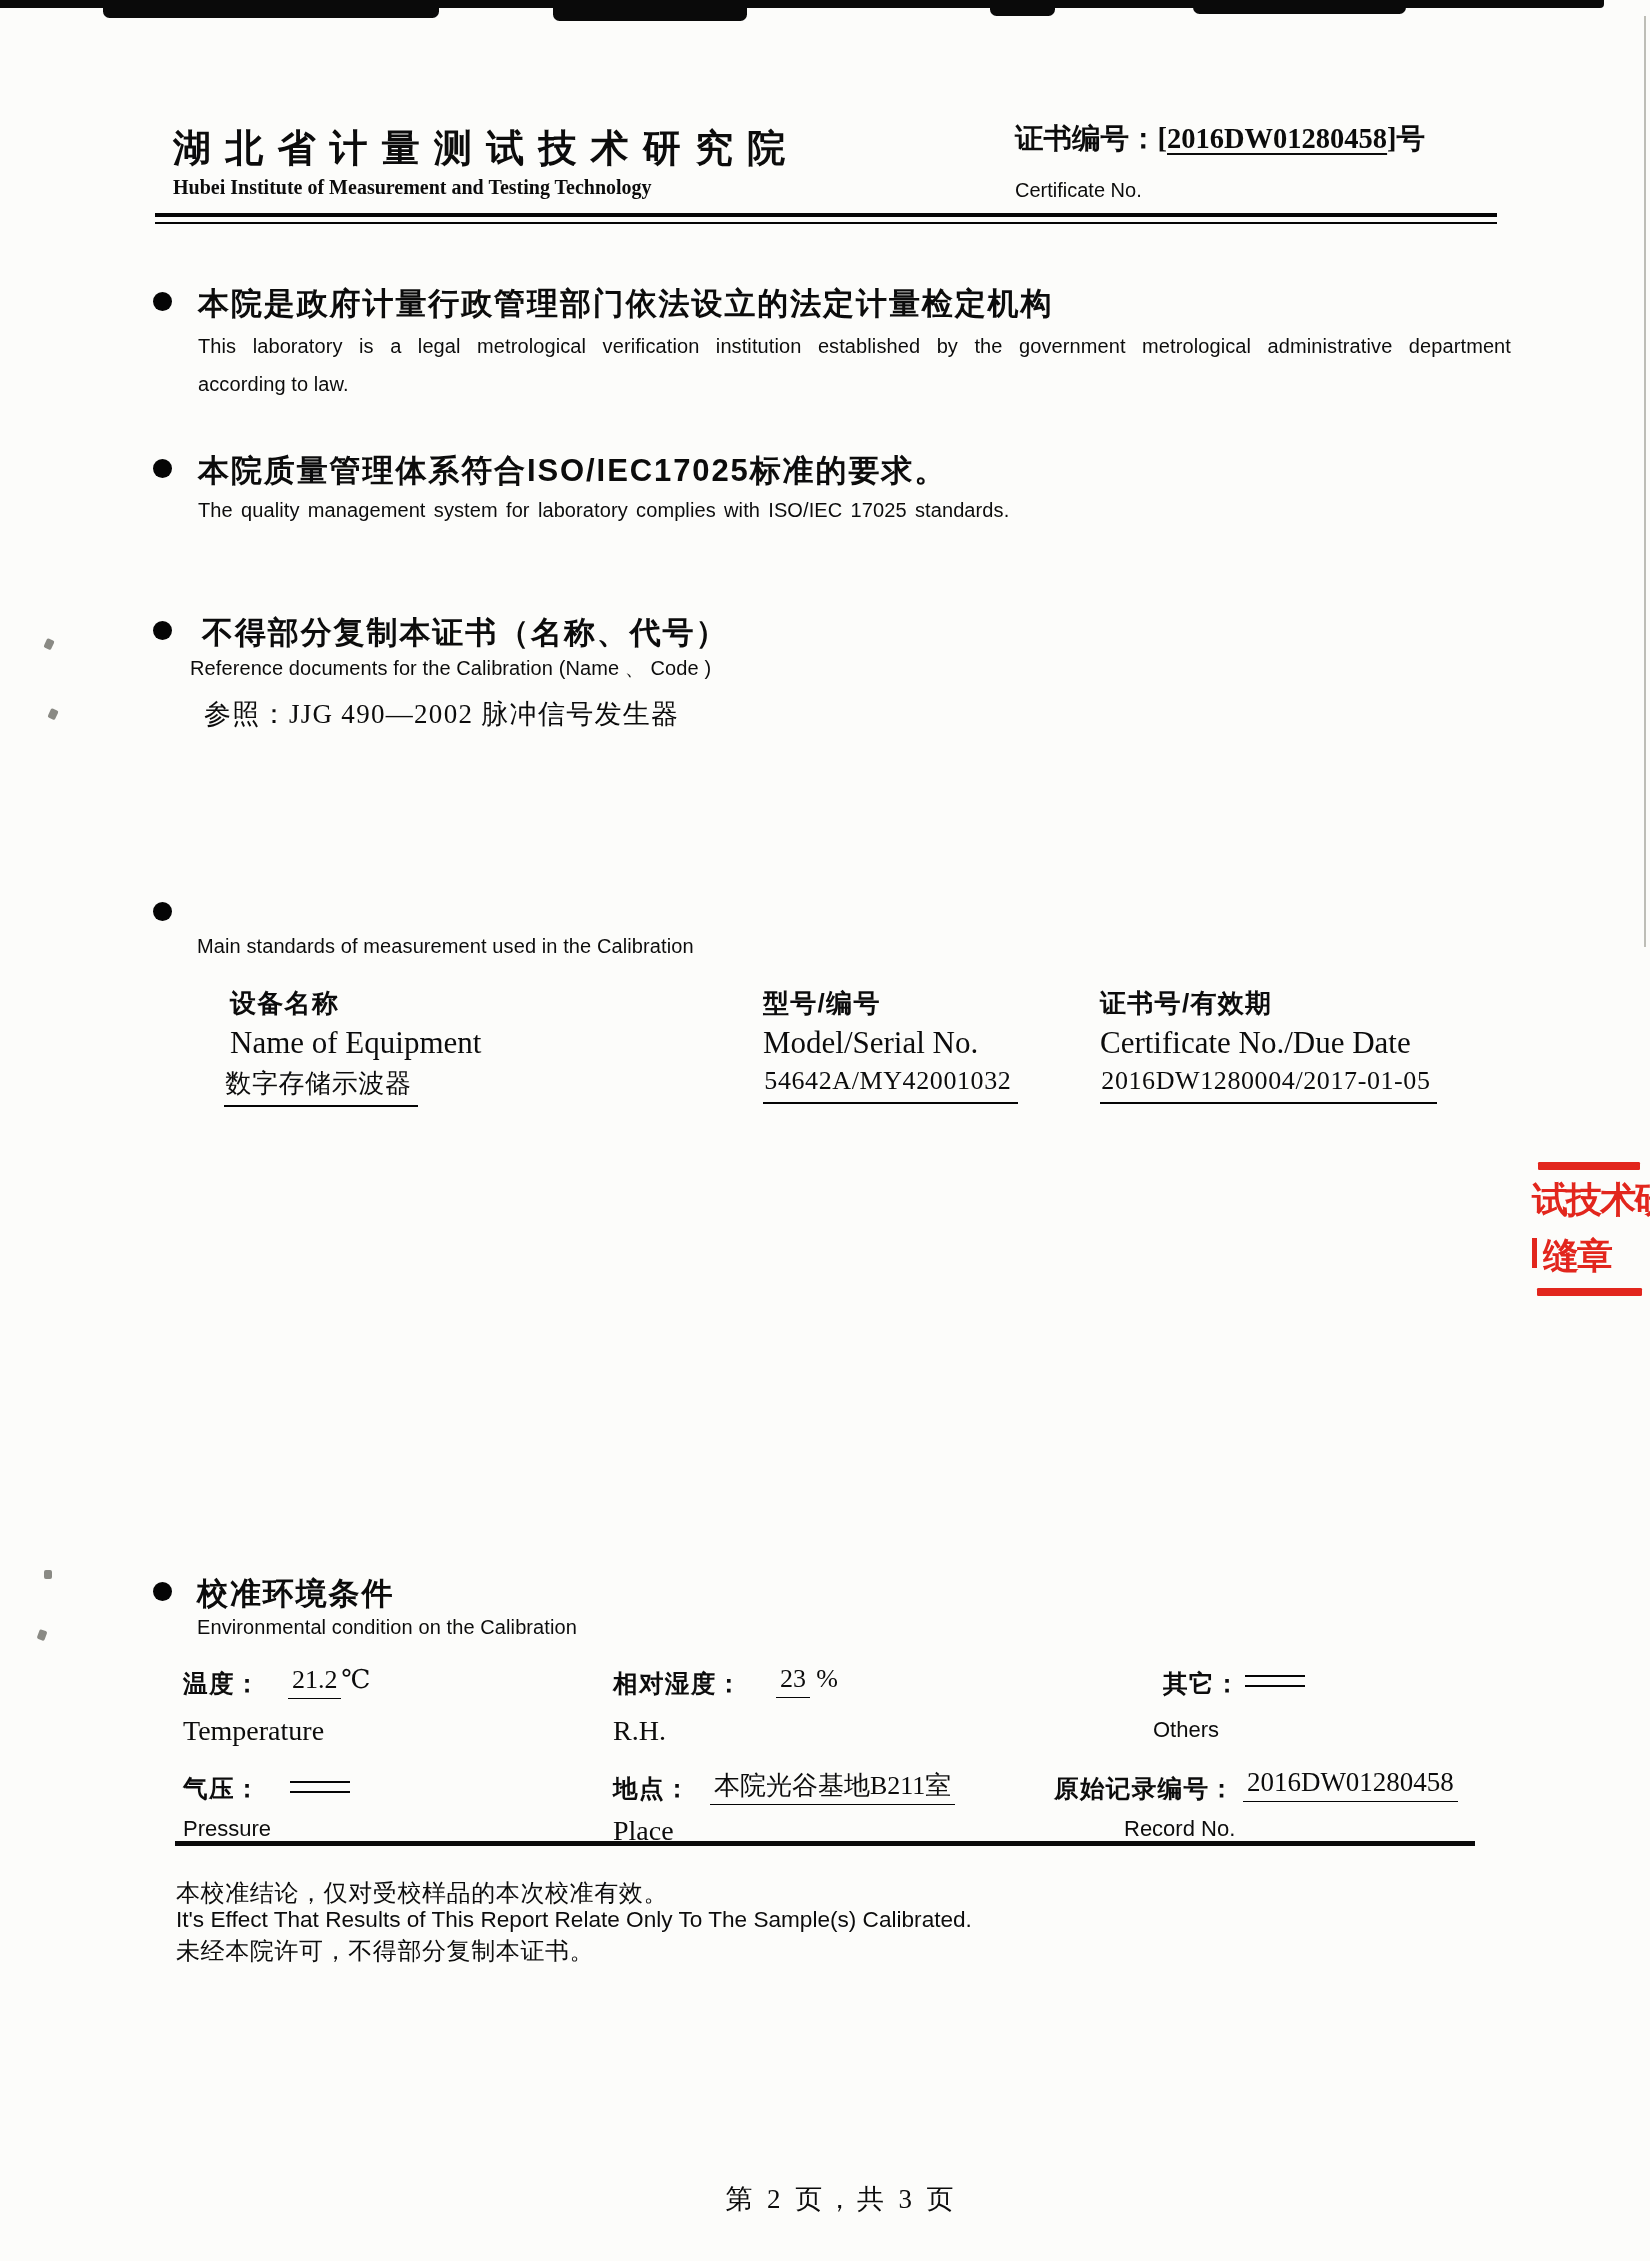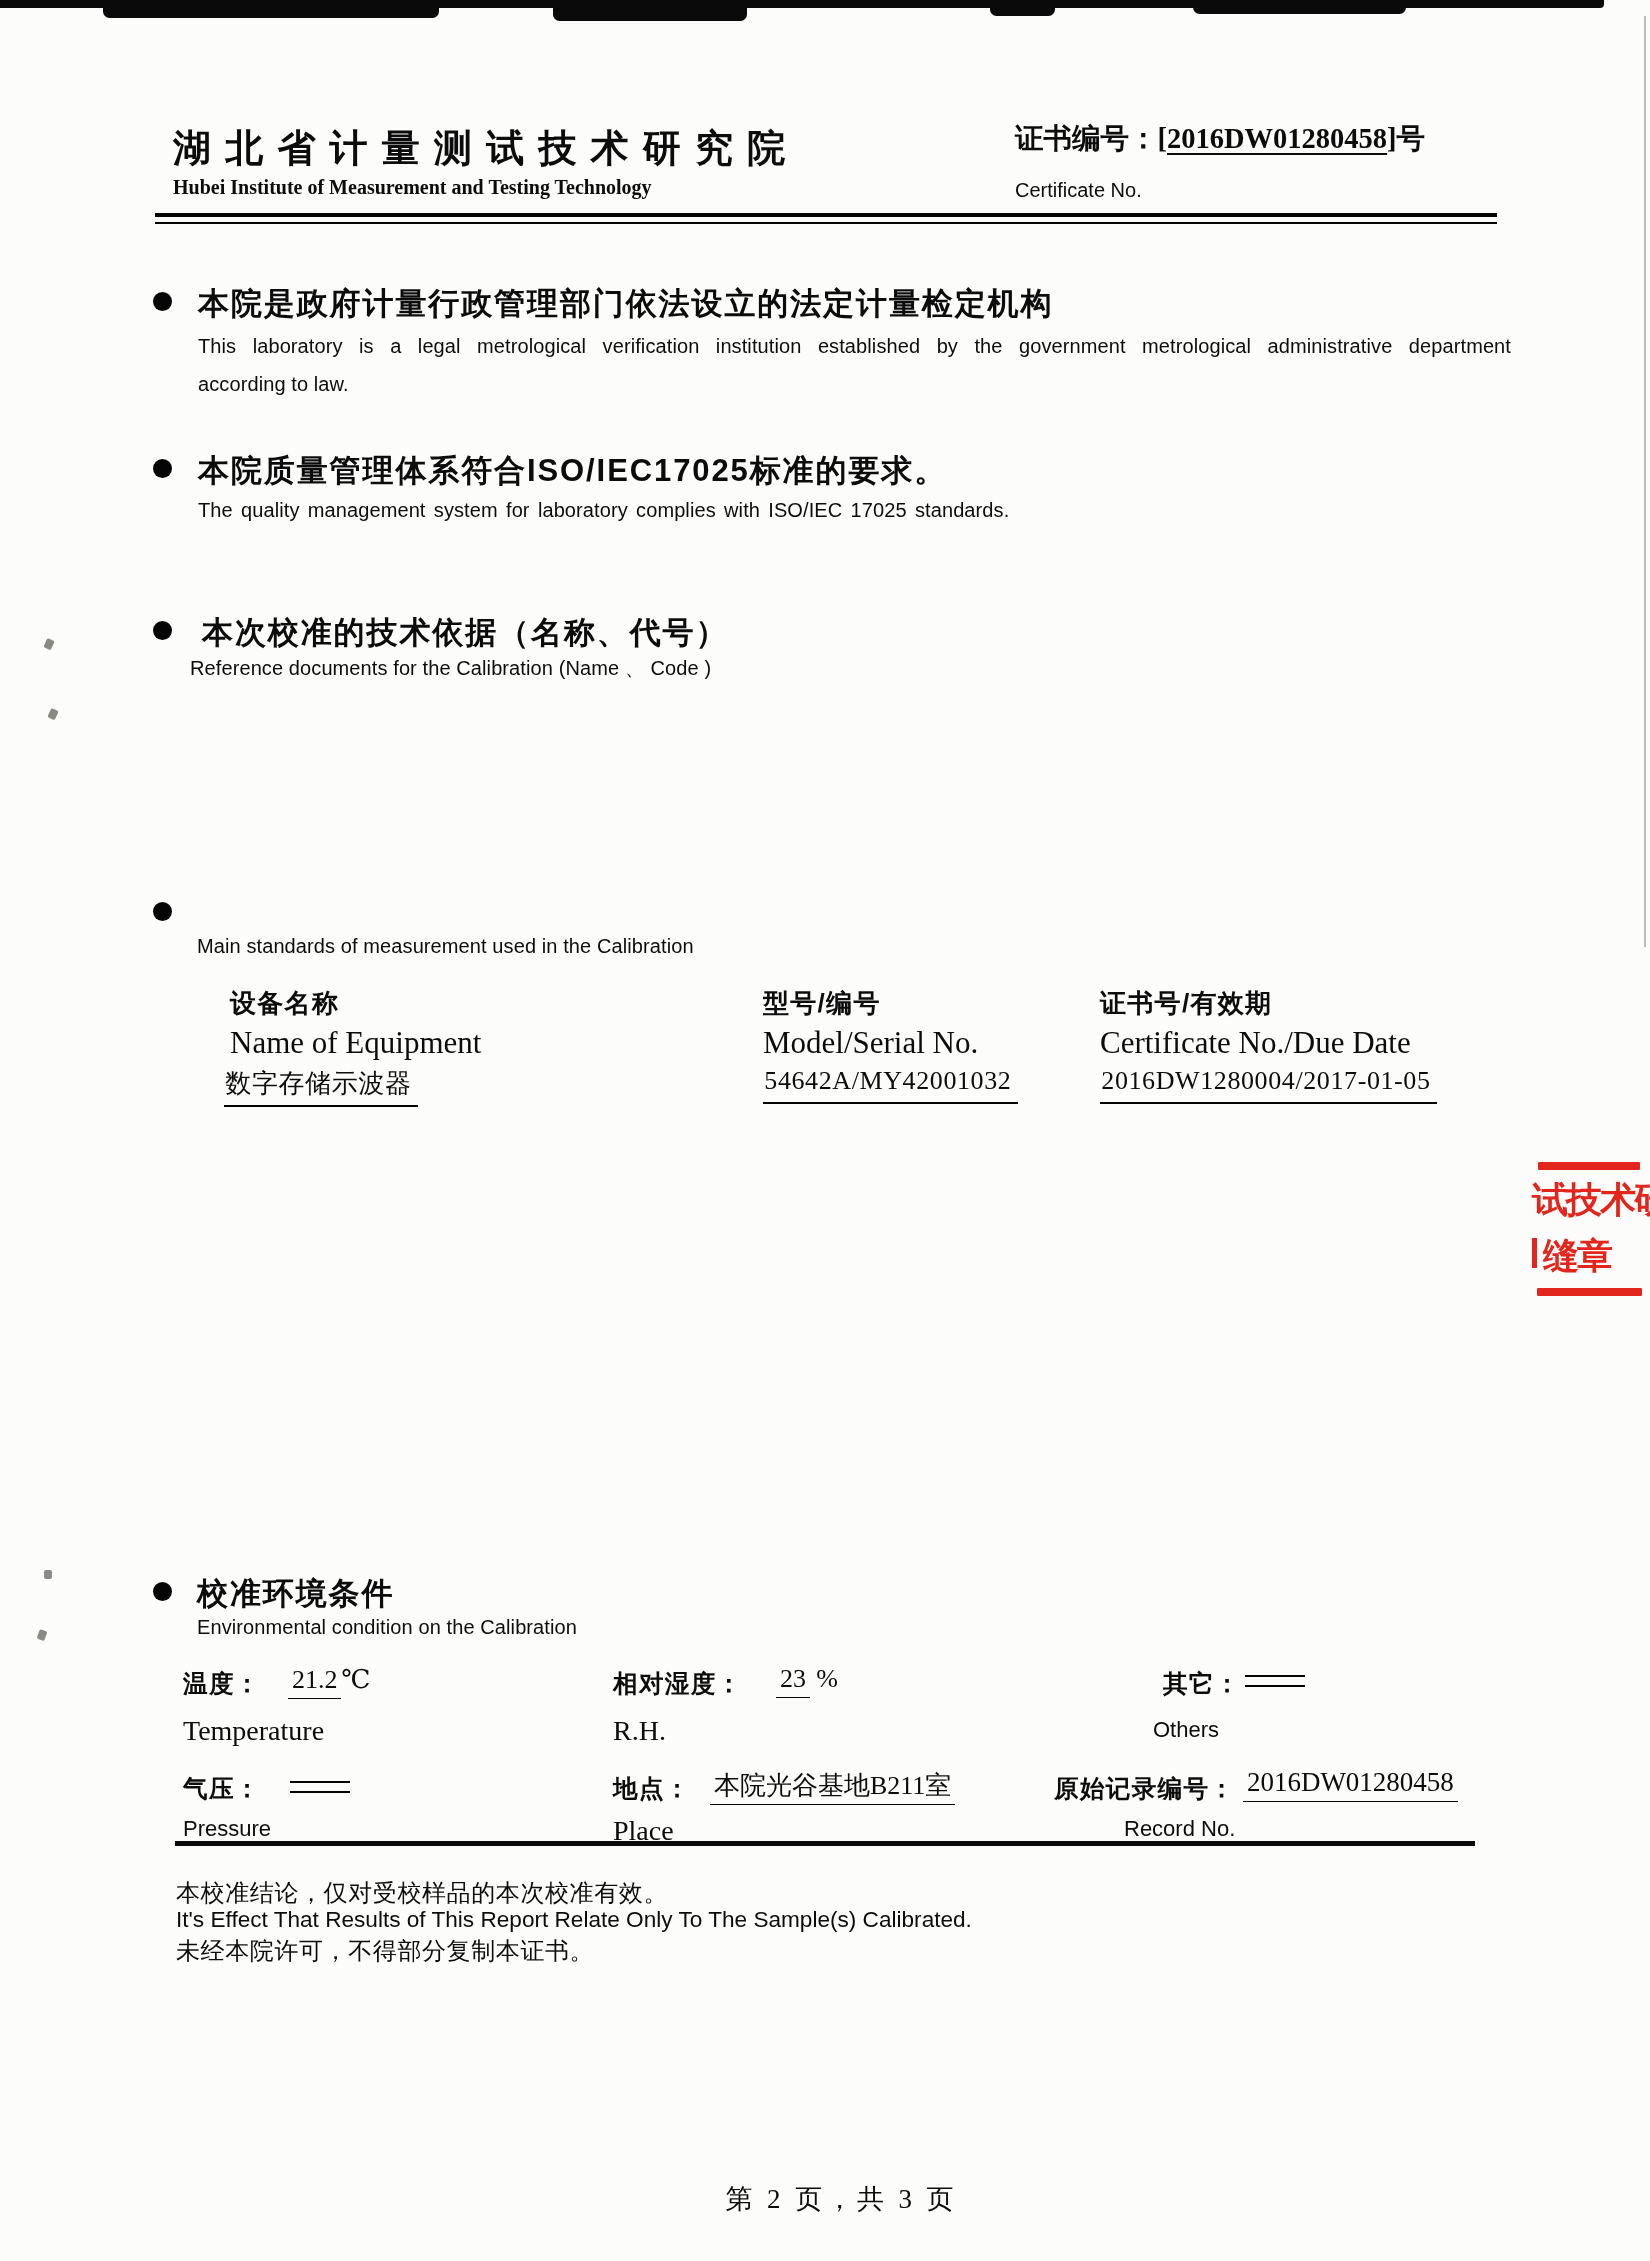--- a/index.html
+++ b/index.html
@@ -83,22 +83,23 @@
   <div class="abs dot" style="left:153px;top:292px;"></div>
   <div class="abs h-zh" style="left:198px;top:283px;">本院是政府计量行政管理部门依法设立的法定计量检定机构</div>
   <div class="abs sub-en just" style="left:198px;top:335px;width:1313px;">This laboratory is a legal metrological verification institution established by the government metrological administrative department</div>
   <div class="abs sub-en" style="left:198px;top:373px;">according to law.</div>
 
   <div class="abs dot" style="left:153px;top:459px;"></div>
   <div class="abs h-zh" style="left:198px;top:450px;">本院质量管理体系符合ISO/IEC17025标准的要求。</div>
   <div class="abs sub-en" style="left:198px;top:499px;word-spacing:2.6px;">The quality management system for laboratory complies with ISO/IEC 17025 standards.</div>
 
   <div class="abs dot" style="left:153px;top:621px;"></div>
-  <div class="abs h-zh" style="left:202px;top:612px;">本次校准的技术依据（名称、代号）</div>
+  <div class="abs h-zh" style="left:202px;top:612px;">不得部分复制本证书（名称、代号）</div>
   <div class="abs sub-en" style="left:190px;top:655px;">Reference documents for the Calibration (Name 、 Code )</div>
+  <div class="abs note-serif" style="left:204px;top:696px;">参照：JJG  490—2002 脉冲信号发生器</div>
 
   <div class="abs dot" style="left:153px;top:902px;"></div>
   <div class="abs sub-en" style="left:197px;top:935px;">Main standards of measurement used in the Calibration</div>
 
   <div class="abs tbl-zh" style="left:230px;top:986px;">设备名称</div>
   <div class="abs tbl-zh" style="left:763px;top:986px;">型号/编号</div>
   <div class="abs tbl-zh" style="left:1100px;top:986px;">证书号/有效期</div>
 
   <div class="abs tbl-en" style="left:230px;top:1025px;">Name of Equipment</div>
   <div class="abs tbl-en" style="left:763px;top:1025px;">Model/Serial No.</div>

